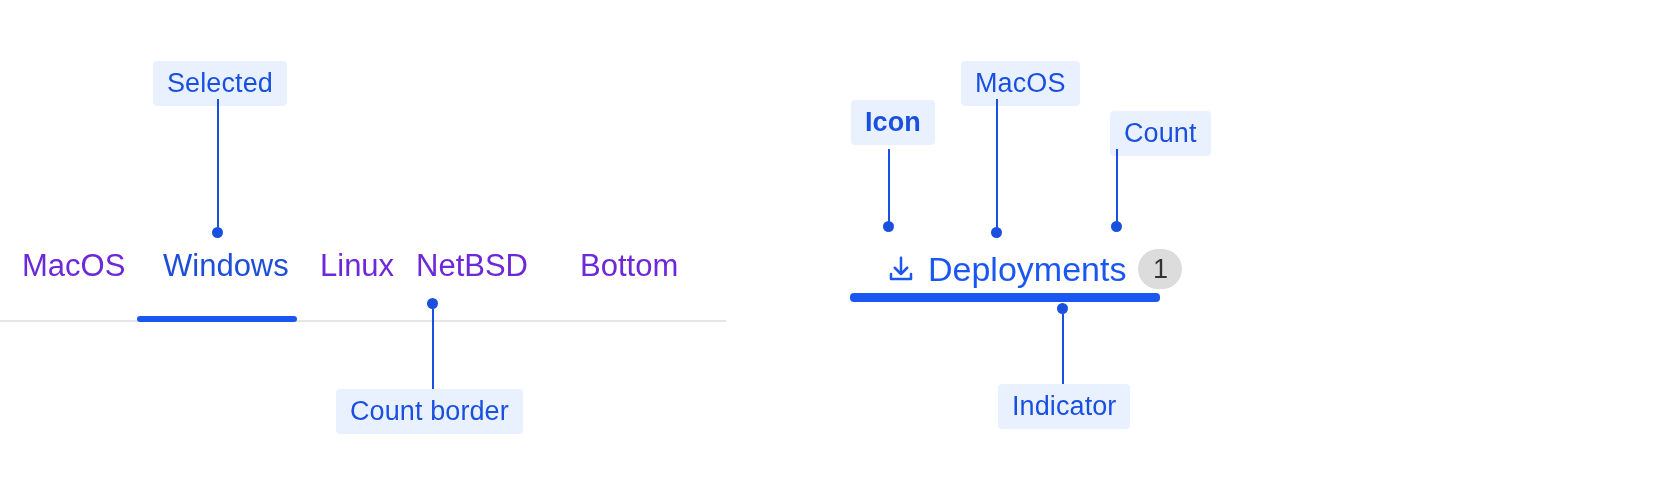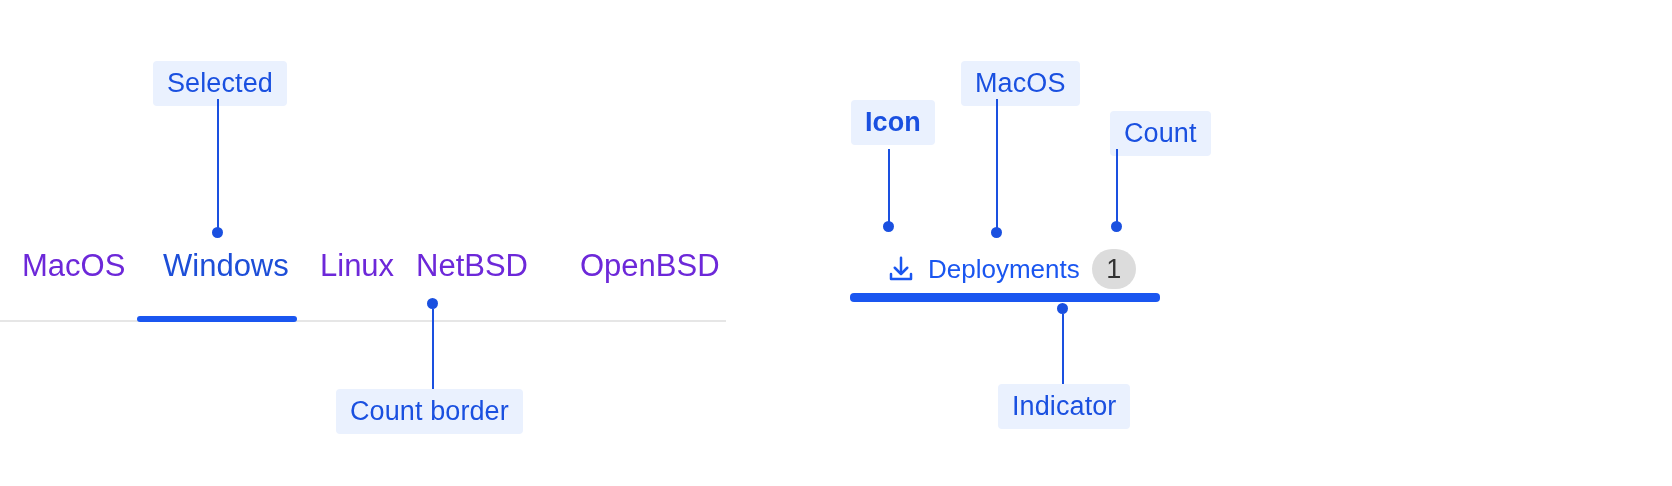--- a/index.html
+++ b/index.html
@@ -105,21 +105,21 @@
     gap: 12px;
     height: 42px;
   }
   #download-icon {
     display: block;
     width: 30px;
     height: 30px;
     flex: 0 0 auto;
   }
   #tabitem-text {
-    font-size: 26px;
+    font-size: 34px;
     line-height: 1;
     color: #1a56f0;
     white-space: nowrap;
   }
   #tabitem-count {
     display: flex;
     align-items: center;
     justify-content: center;
     min-width: 44px;
     height: 40px;
@@ -154,21 +154,21 @@
     <div class="rule"></div>
 
     <div class="tab-label" style="left:22px;">MacOS</div>
 
     <div class="tab-label is-selected" style="left:163px;">Windows</div>
 
     <div class="tab-label" style="left:320px;">Linux</div>
 
     <div class="tab-label" style="left:416px;">NetBSD</div>
 
-    <div class="tab-label" style="left:580px;">OpenBSD</div>
+    <div class="tab-label" style="left:580px;">Bottom</div>
 
     <div id="tab-underline" style="left:137px; width:160px;"></div>
   </div>
 
   <div class="leader-dot" style="left:427px; top:298px;"></div>
   <div class="leader" style="left:432px; top:309px; height:81px;"></div>
   <div class="anno-pill" style="left:336px; top:389px;">Count border</div>
 
   <div class="anno-pill" style="left:851px; top:100px;font-weight:bold;">Icon</div>
   <div class="leader" style="left:888px; top:149px; height:78px;"></div>

